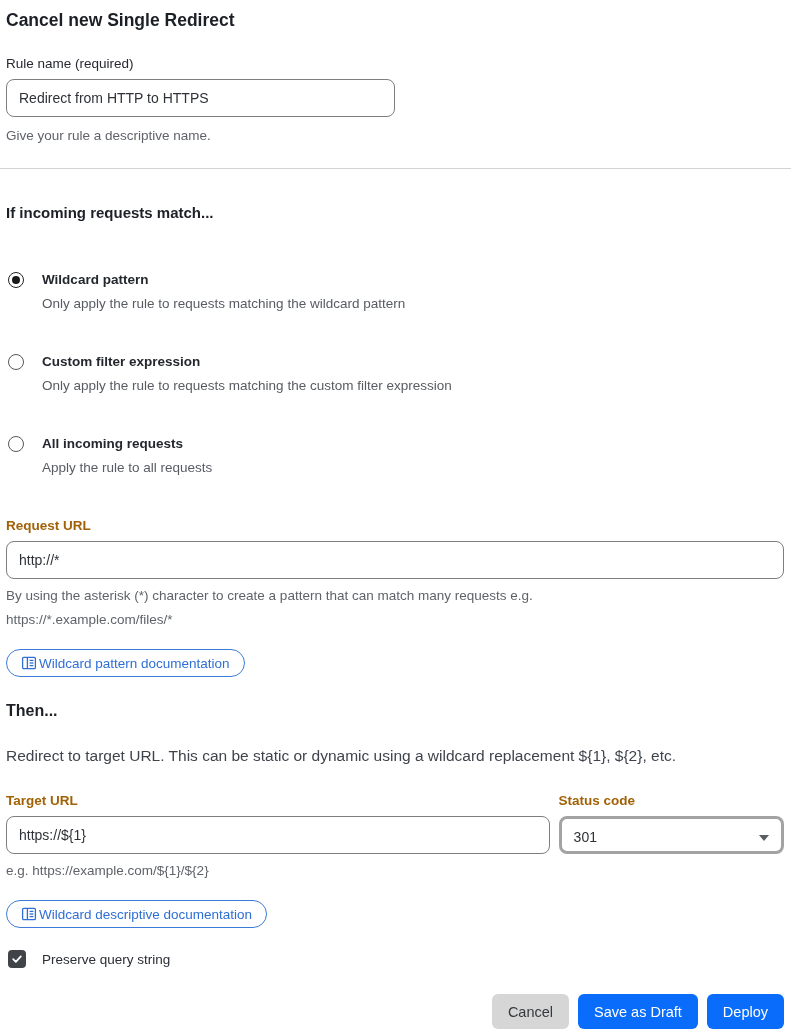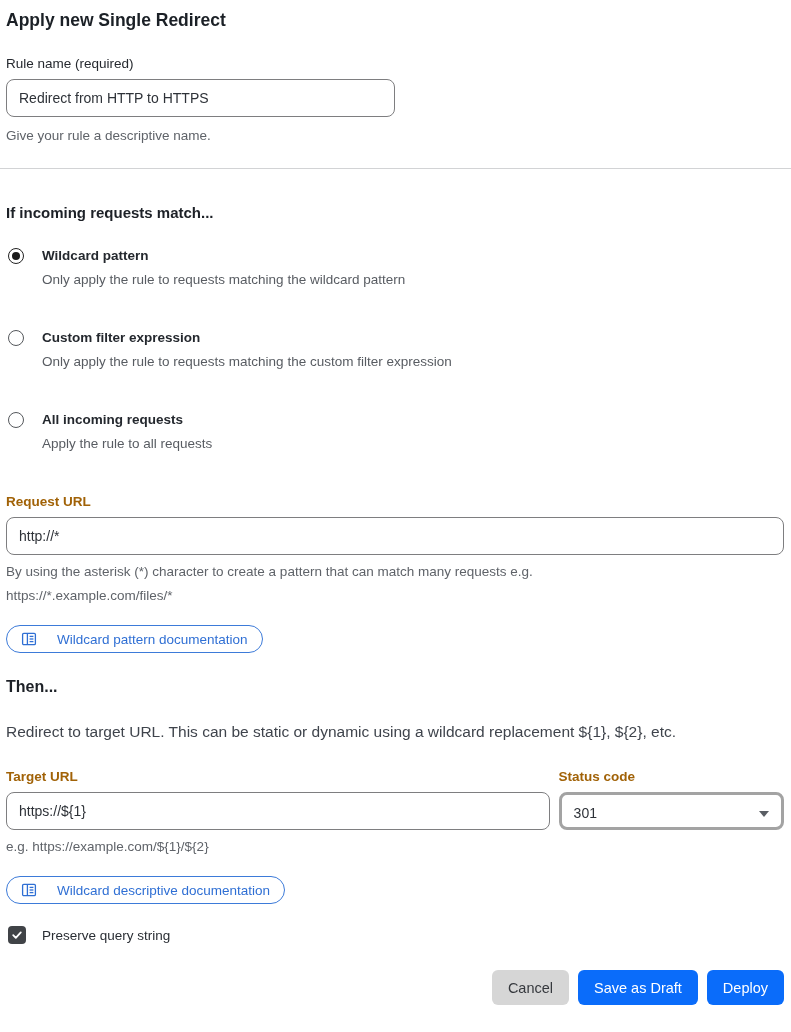--- a/index.html
+++ b/index.html
@@ -62,21 +62,21 @@
   h2.section-heading {
     margin: 34px 0 0 0;
     font-size: 15px;
     line-height: 20px;
     font-weight: 700;
     color: #1d2127;
   }
   h2.then-heading { margin-top: 24px; font-size: 16px; }
 
   .radio-row { display: flex; align-items: flex-start; margin-top: 40px; }
-  .radio-row.first { margin-top: 24px; }
+  .radio-row.first { margin-top: 48px; }
   .radio-circle {
     flex: 0 0 auto;
     width: 16px; height: 16px;
     margin: 1px 0 0 2px;
     border: 1px solid #55585c;
     border-radius: 50%;
     background: #fff;
     position: relative;
     cursor: pointer;
   }
@@ -101,21 +101,21 @@
     margin-top: 6px;
     font-size: 13.5px;
     line-height: 18px;
     color: #585c62;
   }
 
   .doc-button {
     margin-top: 20px;
     display: inline-flex;
     align-items: center;
-    gap: 20px;
+    gap: 2px;
     height: 28px;
     padding: 0 14px;
     background: #ffffff;
     border: 1px solid #3d7bd9;
     border-radius: 14px;
     color: #2f6fd4;
     font-size: 13.5px;
     cursor: pointer;
     font-family: "Liberation Sans", sans-serif;
   }
@@ -187,21 +187,21 @@
     cursor: pointer;
   }
   .btn-secondary { background: #d6d6d6; color: #36393e; }
   .btn-primary { background: #0a6cfa; color: #ffffff; }
 </style>
 </head>
 <body>
 
 <div class="page">
 
-  <h1 class="page-title">Apply new Single Redirect</h1>
+  <h1 class="page-title">Cancel new Single Redirect</h1>
 
   <div class="field-label regular">Rule name (required)</div>
   <input class="text-input narrow" type="text" value="Redirect from HTTP to HTTPS" style="">
   <div class="help-text tight">Give your rule a descriptive name.</div>
 
   <hr class="divider">
 
   <h2 class="section-heading">If incoming requests match...</h2>
 
   <div class="radio-row first">

